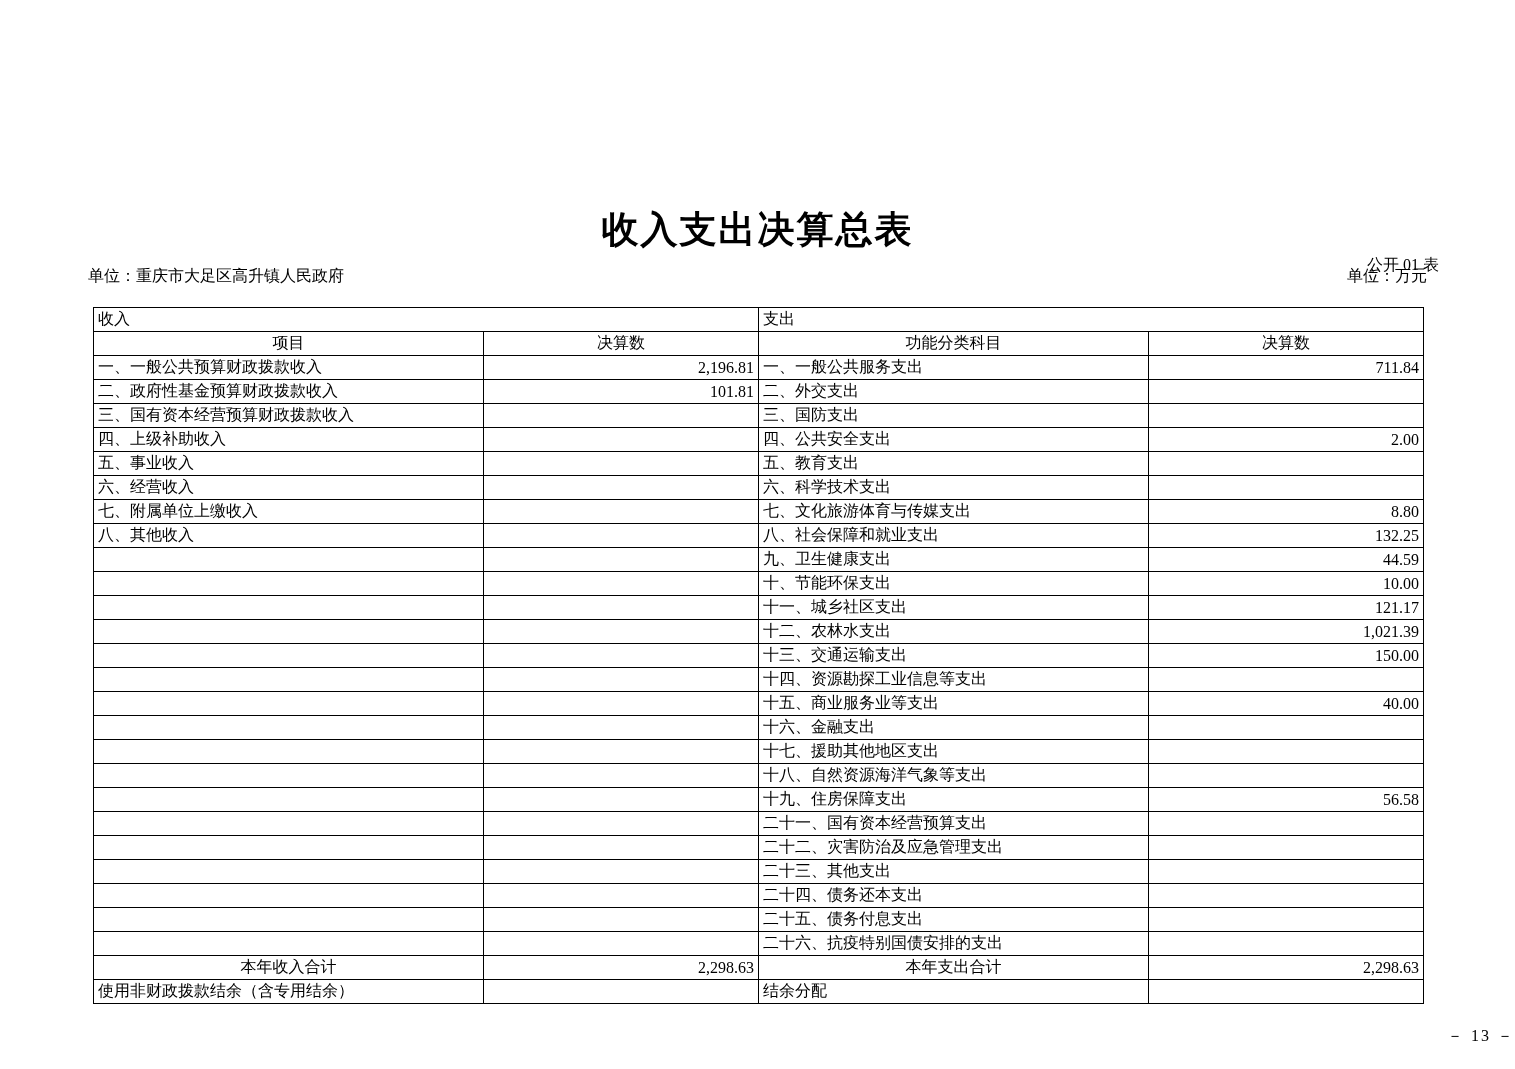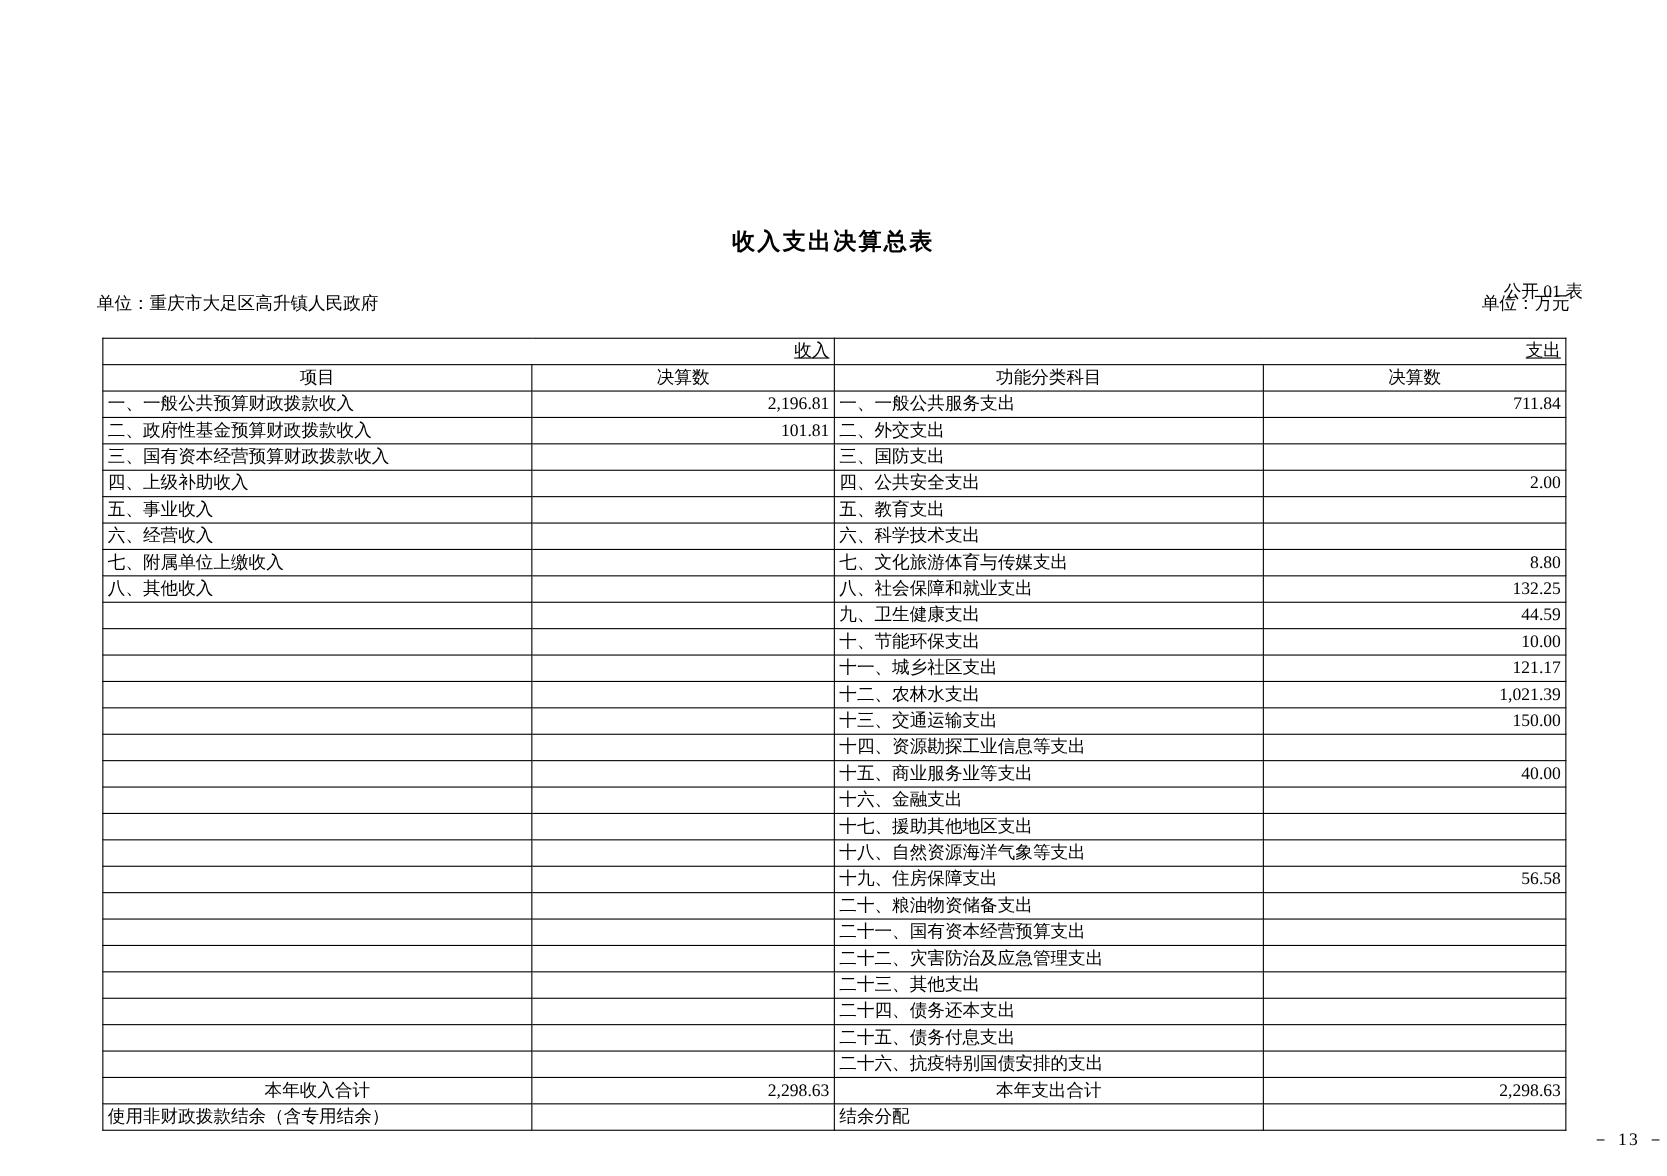--- a/index.html
+++ b/index.html
@@ -16,21 +16,21 @@
     overflow: hidden;
   }
   .page {
     position: relative;
     width: 1515px;
     height: 1069px;
     box-sizing: border-box;
   }
   .doc-title {
     text-align: center;
-    font-size: 21px;
+    font-size: 37px;
     font-weight: bold;
     letter-spacing: 2px;
     margin: 0;
     padding-top: 205px;
   }
   .form-no {
     position: absolute;
     right: 76px;
     top: 255px;
     font-size: 16px;
@@ -64,21 +64,21 @@
     overflow: hidden;
     white-space: nowrap;
   }
   .c1 { width: 390px; }
   .c2 { width: 275px; }
   .c3 { width: 390px; }
   .c4 { width: 275px; }
   .ctr { text-align: center; }
   .num { text-align: right; padding-right: 8px; }
   .lbl { text-align: left; padding-left: 10px; }
-  .grp { text-align: right; text-decoration: underline; }
+  .grp { text-align: left; }
   .pageno {
     position: absolute;
     bottom: 22px;
     left: 0;
     right: 0;
     text-align: right;
     font-size: 16px;
     letter-spacing: 2px;
   }
 </style>
@@ -226,26 +226,20 @@
         </tr>
         <tr>
           <td class="lbl"></td>
           <td class="num"></td>
           <td class="lbl">十九、住房保障支出</td>
           <td class="num">56.58</td>
         </tr>
         <tr>
           <td class="lbl"></td>
           <td class="num"></td>
-          <td class="lbl">二十、粮油物资储备支出</td>
-          <td class="num"></td>
-        </tr>
-        <tr>
-          <td class="lbl"></td>
-          <td class="num"></td>
           <td class="lbl">二十一、国有资本经营预算支出</td>
           <td class="num"></td>
         </tr>
         <tr>
           <td class="lbl"></td>
           <td class="num"></td>
           <td class="lbl">二十二、灾害防治及应急管理支出</td>
           <td class="num"></td>
         </tr>
         <tr>

